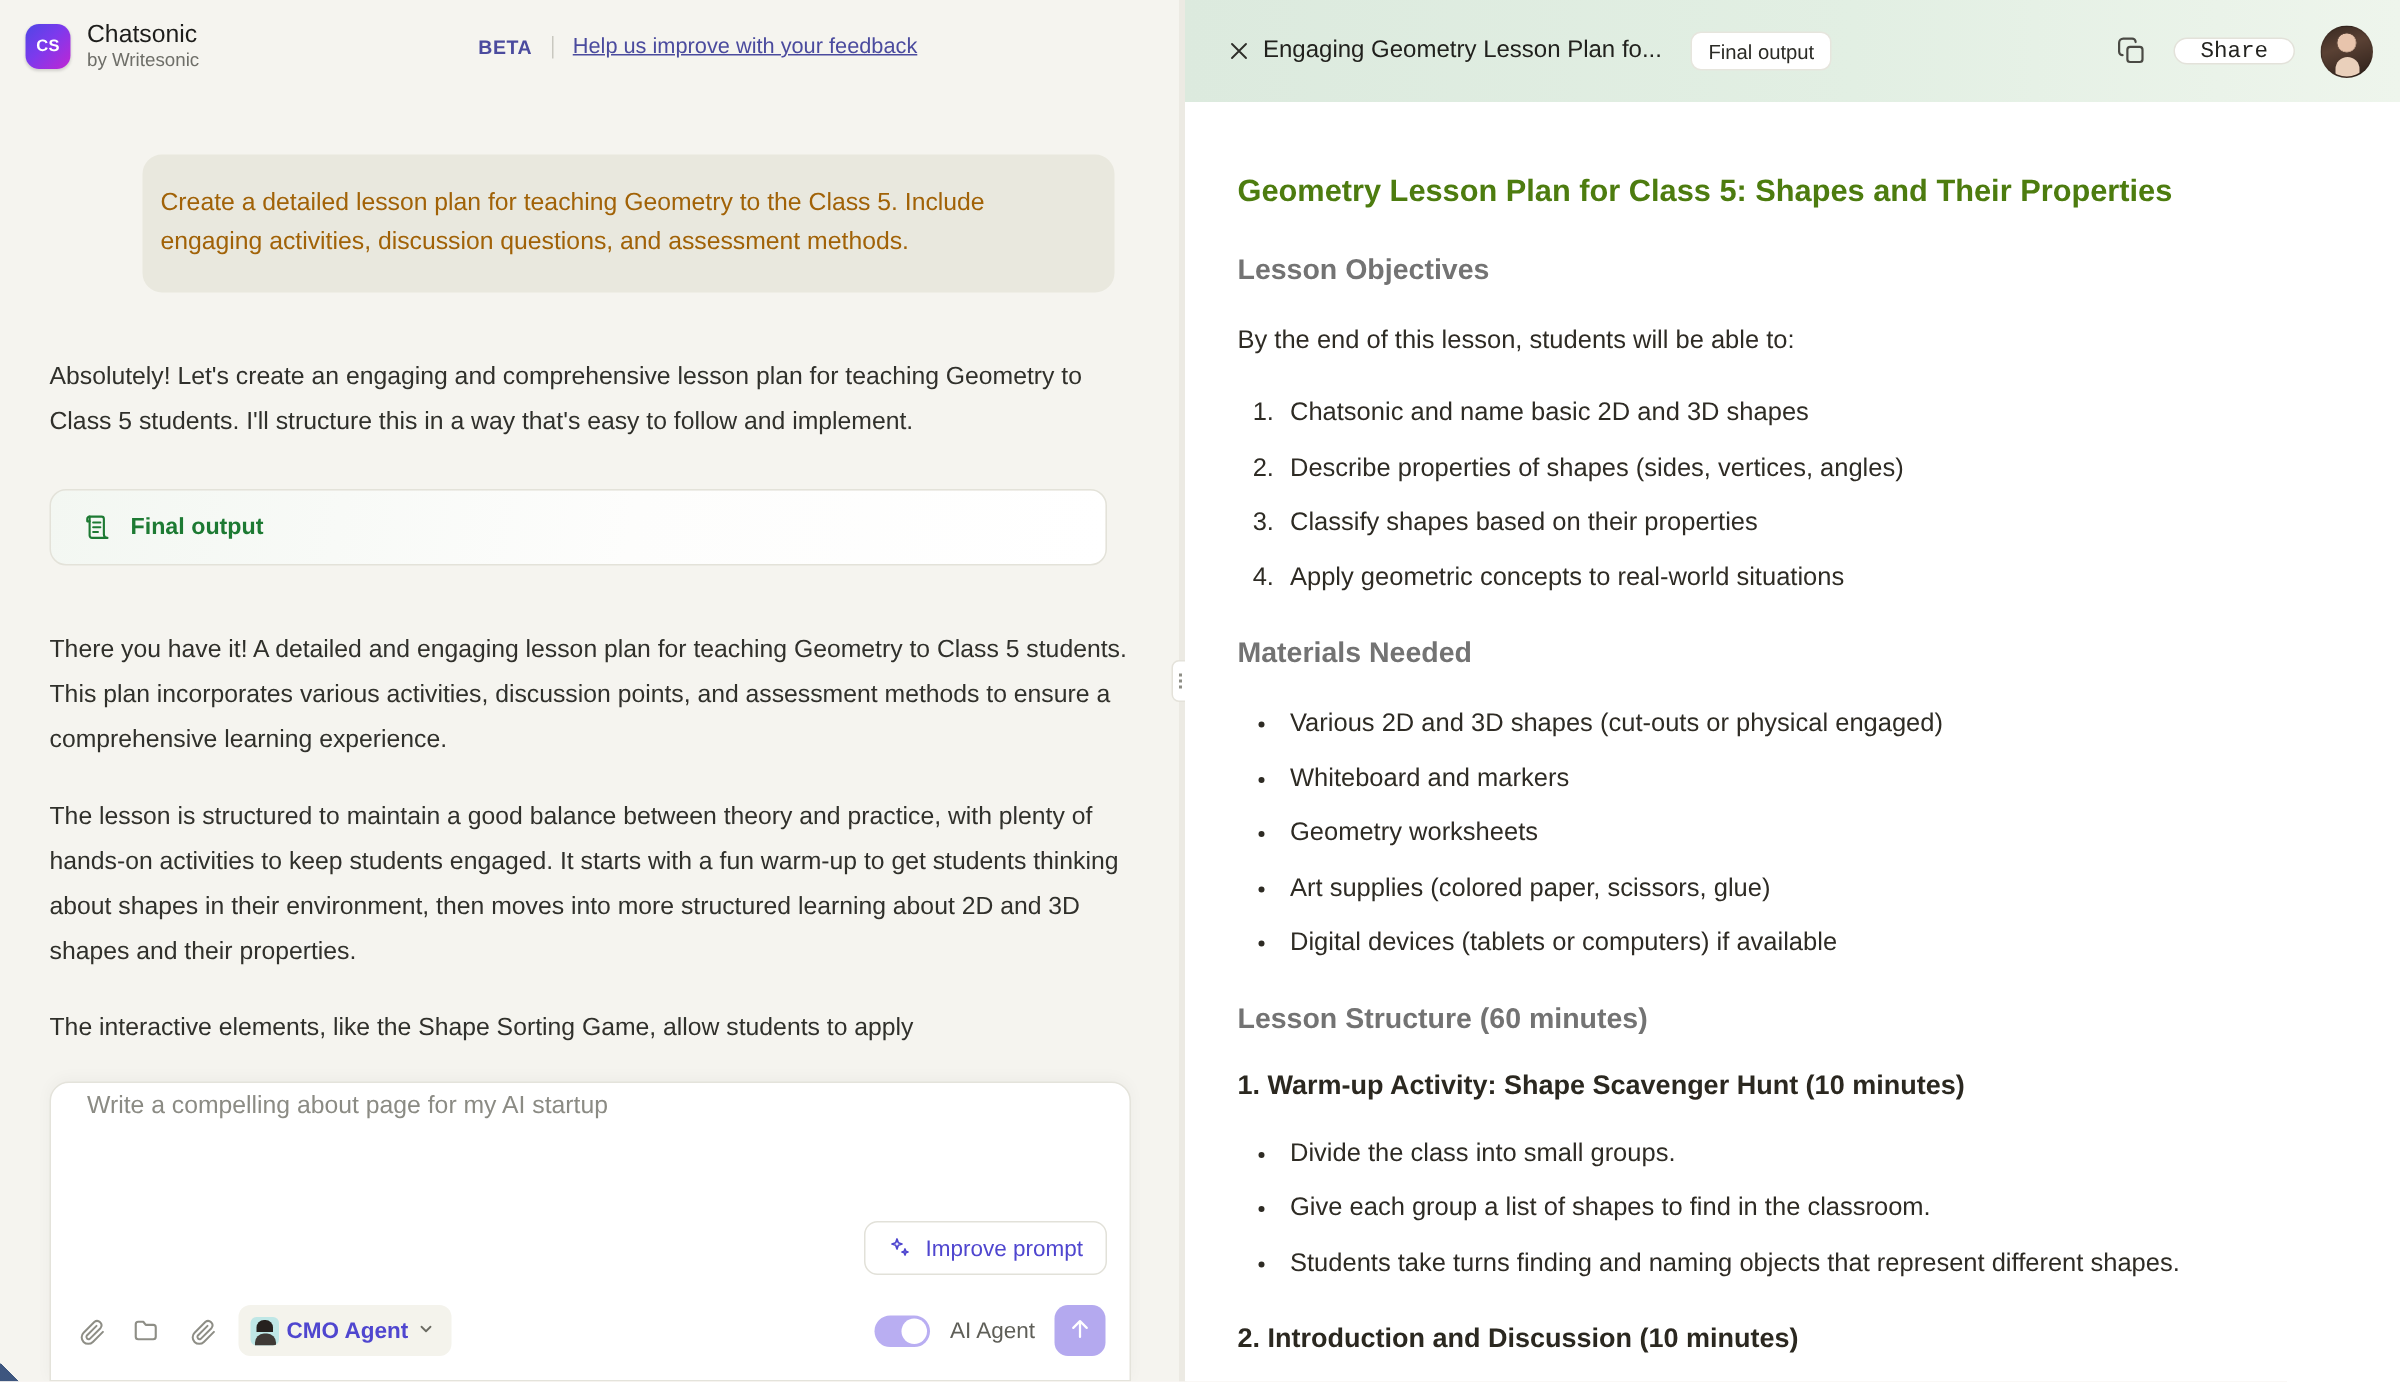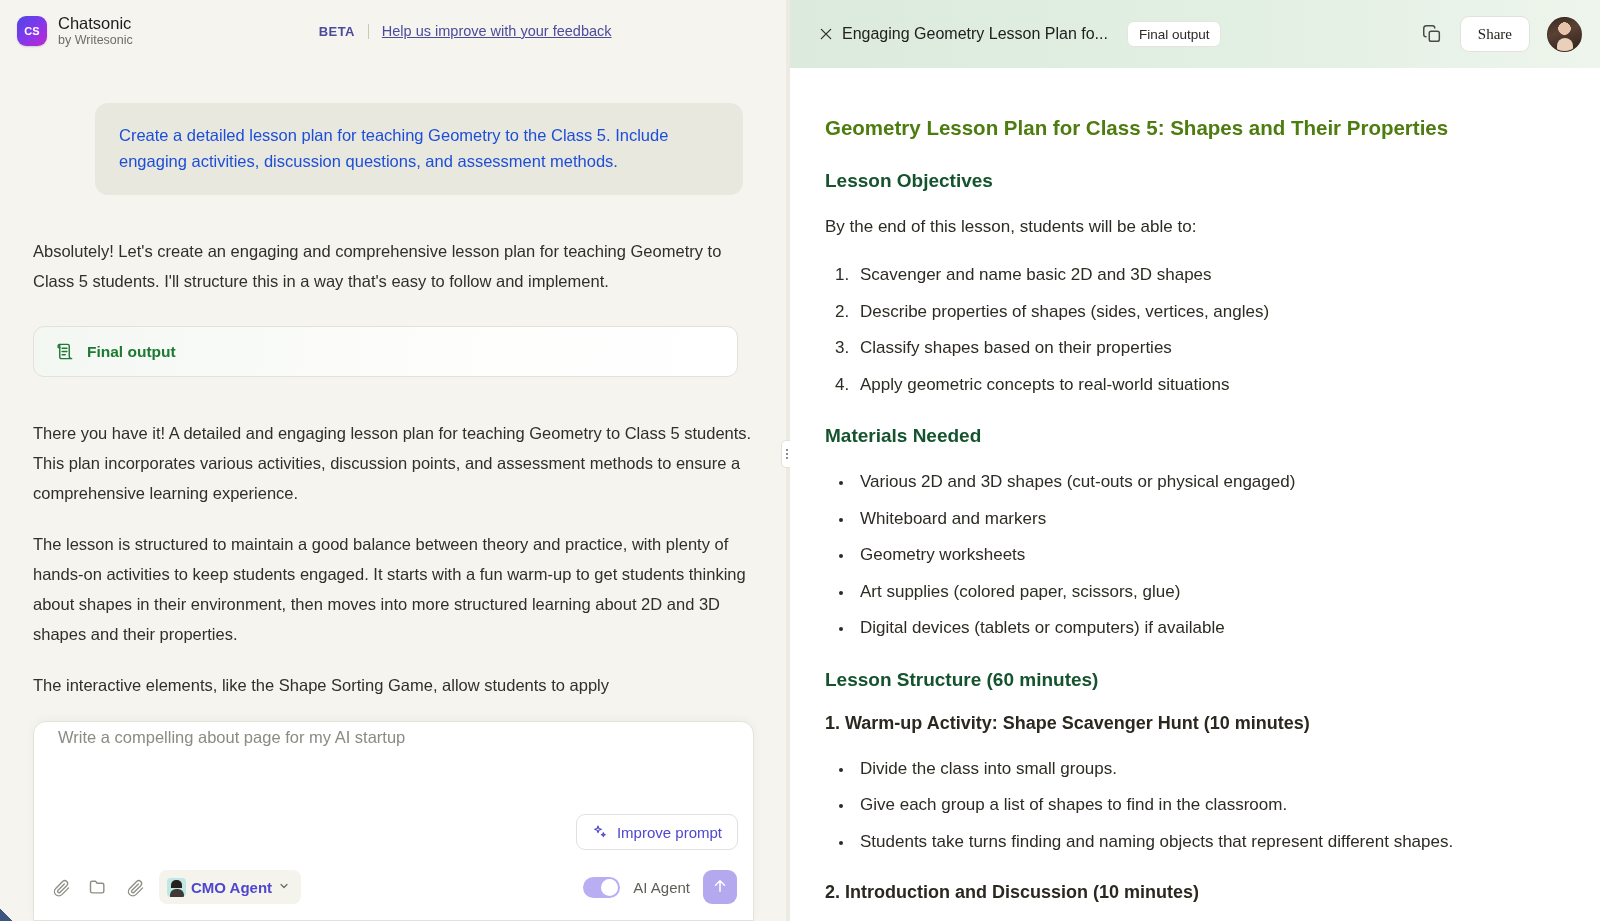--- a/index.html
+++ b/index.html
@@ -65,22 +65,22 @@
   
   .chat-area {
     position: absolute; top: 62px; left: 0; right: 0; bottom: 0;
     padding: 0 33px;
     overflow: hidden;
   }
   .user-bubble {
     margin: 41px 14px 0 62px;
     background: #e9e8de;
     border-radius: 13px;
-    padding: 19px 24px 21px 24px;
-    font-size: 16.5px; line-height: 1.58; color: #1d4ed8;
+    padding: 19px 24px 21px 12px;
+    font-size: 16.5px; line-height: 1.58; color: #a16207;
   }
   .assistant-text {
     margin: 41px 0 0 0;
     font-size: 16.5px; line-height: 1.82; color: #30302b;
   }
   .assistant-text + .assistant-text { margin-top: 21px; }
 
   .final-output-card {
     margin: 30px 19px 0 0;
     background: linear-gradient(100deg, #f3f7f2 0%, #fdfdfc 55%, #ffffff 100%);
@@ -206,22 +206,22 @@
   .rp-badge {
     margin-left: 19px;
     background: #ffffff; border: 1px solid #e6e5dd; border-radius: 7px;
     height: 26px; display: flex; align-items: center; padding: 0 11px;
     font-size: 13.5px; color: #2b2b26; white-space: nowrap;
   }
   .rp-actions { margin-left: auto; display: flex; align-items: center; gap: 17px; }
   .copy-icon { width: 22px; height: 22px; cursor: pointer; color: #4a4a44; display:block; }
   .share-btn {
     background: #ffffff; border: 1px solid #e3e2da; border-radius: 9px;
-    height: 36px; padding: 0 17px; font-size: 15px; color: #23231f; cursor: pointer;
-    font-family: Liberation Serif, serif;
+    height: 18px; padding: 0 17px; font-size: 15px; color: #23231f; cursor: pointer;
+    font-family: Liberation Mono, monospace;
     display: flex; align-items: center;
   }
   .user-avatar {
     width: 35px; height: 35px; border-radius: 50%;
     background: radial-gradient(circle at 50% 32%, #e8c4ac 0 22%, transparent 23%),
                 linear-gradient(160deg, #3a2a22 0%, #5a4134 40%, #2c1f19 100%);
     border: 1px solid rgba(0,0,0,.08);
     overflow: hidden; cursor: pointer; position: relative;
     flex: 0 0 35px;
   }
@@ -230,21 +230,21 @@
     width: 16px; height: 16px; background:#ead0bb; border-radius: 8px 8px 0 0;
   }
 
   .rp-body {
     position: absolute; top: 68px; left: 0; right: 0; bottom: 0;
     padding: 48px 40px 0 35px;
     overflow: hidden;
     color: #2e2b22;
   }
   .rp-body h1 { font-size: 20.5px; font-weight: bold; color: #4d7c0f; margin-bottom: 30px; }
-  .rp-body h2 { font-size: 19px; font-weight: bold; color: #14532d; margin: 0 0 22px 0; }
+  .rp-body h2 { font-size: 19px; font-weight: bold; color: #737373; margin: 0 0 22px 0; }
   .rp-body h3 { font-size: 18px; font-weight: bold; color: #2b2820; margin: 0 0 22px 0; }
   .rp-body p { font-size: 17px; line-height: 1.55; margin-bottom: 22px; color: #2e2b24; }
   .rp-body ol, .rp-body ul { margin: 0 0 28px 0; padding-left: 29px; }
   .rp-body li {
     font-size: 17px; line-height: 1.5; margin-bottom: 11px; color: #2e2b24;
     padding-left: 6px;
   }
   .rp-body ul li::marker { font-size: 14px; }
 </style>
 </head>
@@ -386,21 +386,21 @@
         <span class="user-avatar"></span>
       </div>
     </div>
 
     <div class="rp-body">
       <h1>Geometry Lesson Plan for Class 5: Shapes and Their Properties</h1>
 
       <h2>Lesson Objectives</h2>
       <p>By the end of this lesson, students will be able to:</p>
       <ol>
-        <li>Scavenger and name basic 2D and 3D shapes</li>
+        <li>Chatsonic and name basic 2D and 3D shapes</li>
         <li>Describe properties of shapes (sides, vertices, angles)</li>
         <li>Classify shapes based on their properties</li>
         <li>Apply geometric concepts to real-world situations</li>
       </ol>
 
       <h2>Materials Needed</h2>
       <ul>
         <li>Various 2D and 3D shapes (cut-outs or physical engaged)</li>
         <li>Whiteboard and markers</li>
         <li>Geometry worksheets</li>

